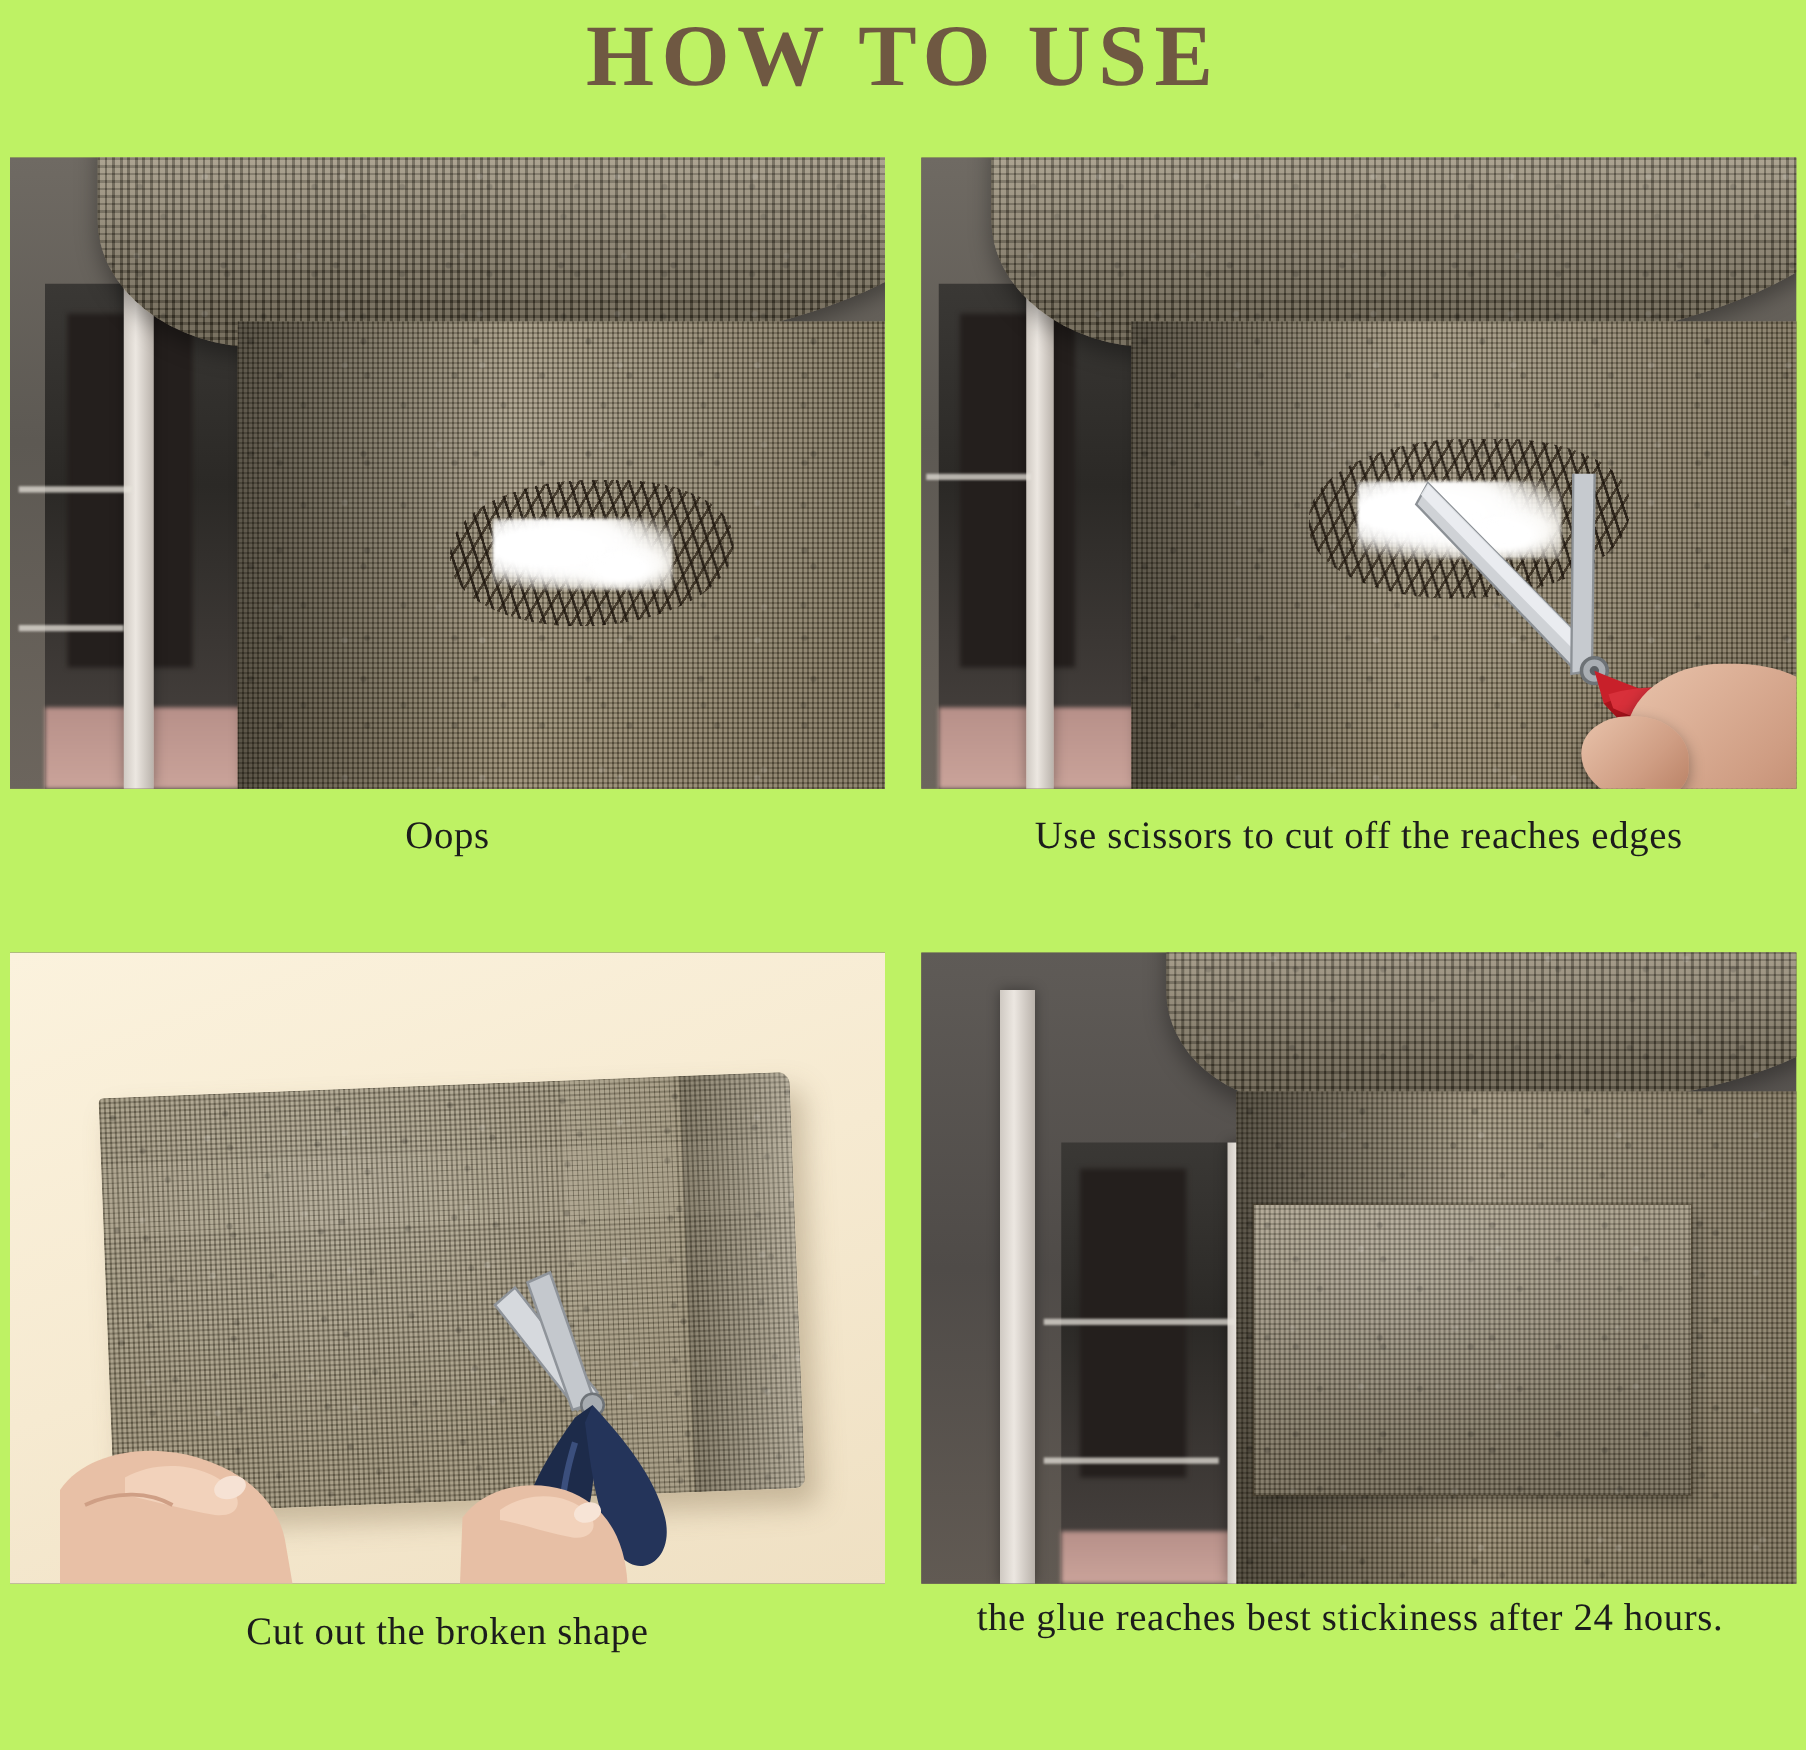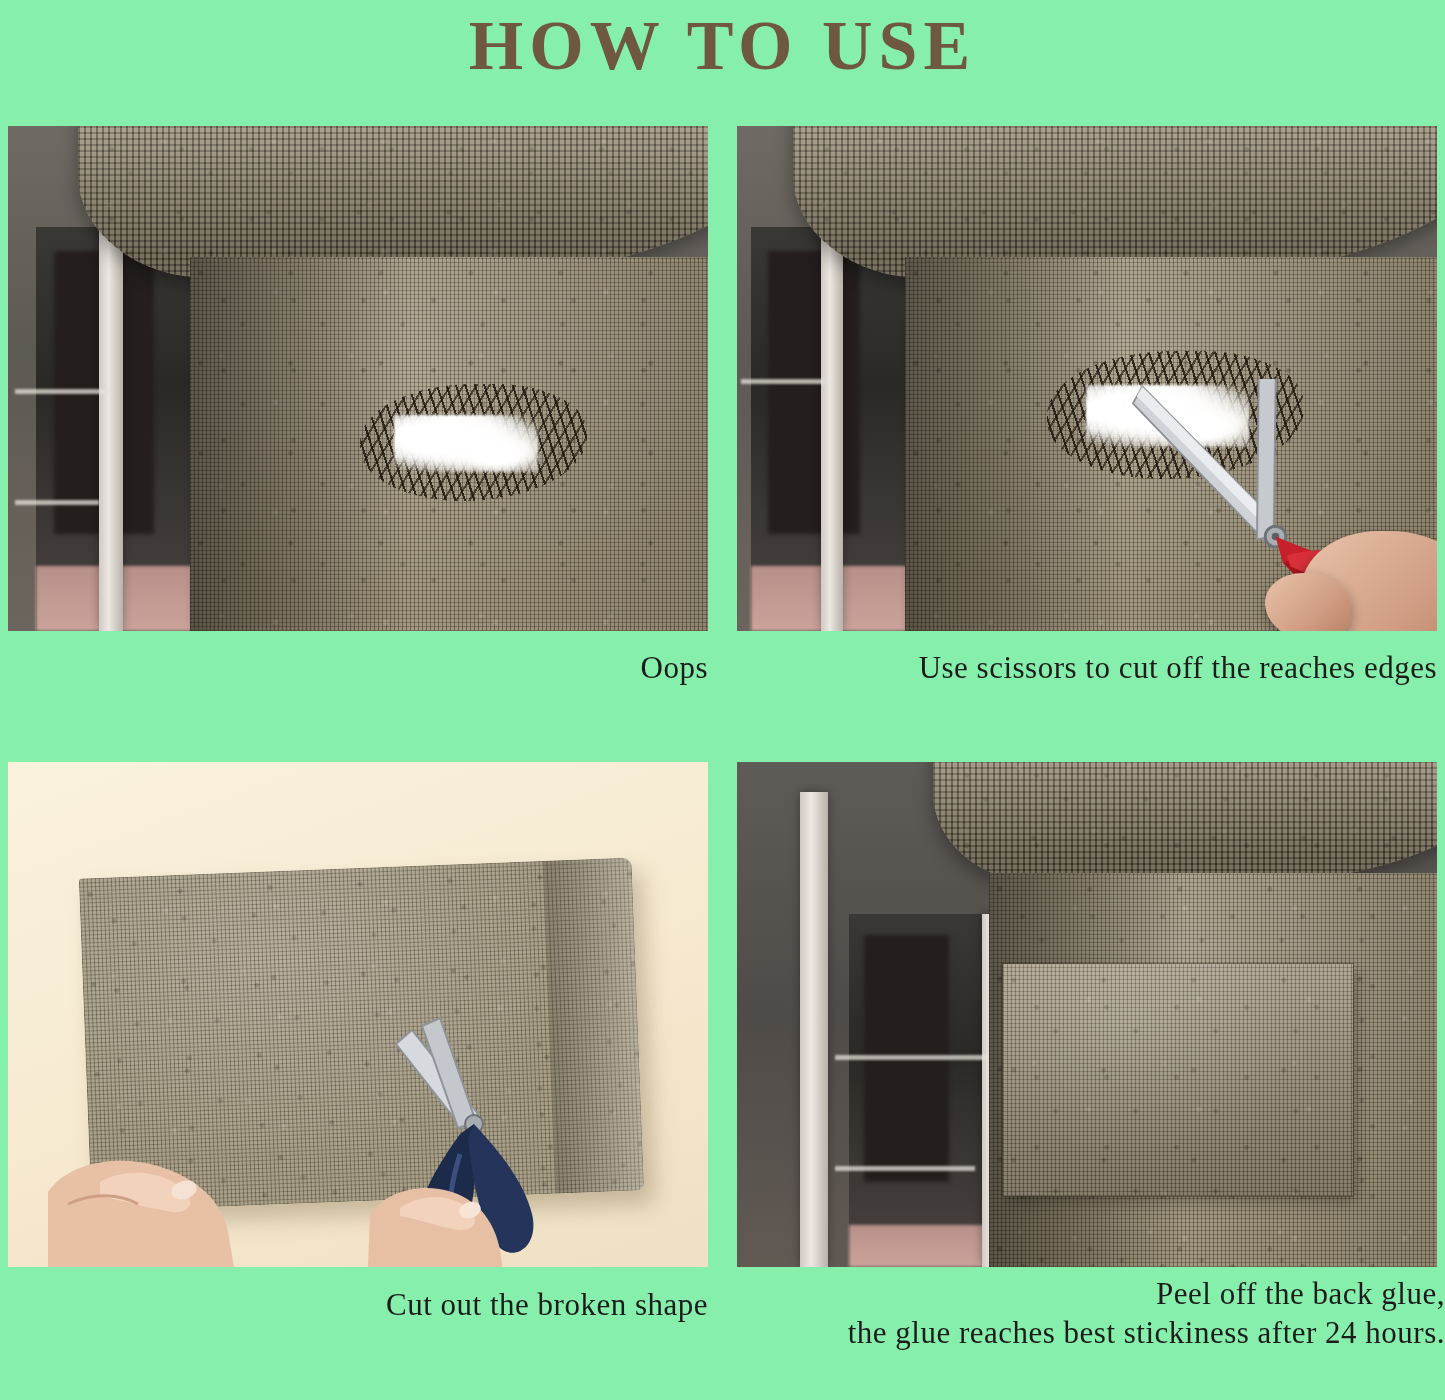--- a/index.html
+++ b/index.html
@@ -12,21 +12,21 @@
     width: 1445px;
     height: 1400px;
     font-family: "Liberation Serif", serif;
     overflow: hidden;
   }
 
   .page {
     position: relative;
     width: 1445px;
     height: 1400px;
-    background: #86efac;
+    background: #bef264;
   }
 
   
   .title {
     position: absolute;
     top: 0;
     left: 0;
     width: 1445px;
     height: 92px;
     display: flex;
@@ -71,21 +71,21 @@
     color: #1c1c1c;
     font-family: "Liberation Serif", serif;
     font-size: 31px;
     line-height: 1.26;
     letter-spacing: 0.5px;
   }
   .caption.c-tl { left: 8px;   top: 556px;  width: 700px; }
   .caption.c-tr { left: 737px; top: 556px;  width: 700px; }
   .caption.c-bl { left: 8px;   top: 1193px; width: 700px; }
   .caption.c-br { left: 715px; top: 1182px; width: 730px; }
-  .caption .line { display: block; white-space: pre; text-align: right; }
+  .caption .line { display: block; white-space: pre; }
 
   
 
   
   .weave {
     position: absolute;
     inset: 0;
     background-color: #8a7c5e;
     background-image:
       repeating-linear-gradient(90deg, rgba(0,0,0,.22) 0 1.5px, rgba(255,255,255,.12) 1.5px 4px),
@@ -447,18 +447,17 @@
 
         <div class="patch-on-sofa">
           <div class="weave" style="background-color:#8d8064;"></div>
           <div class="grain"></div>
           <div class="shade-h" style="background:linear-gradient(180deg,rgba(255,255,255,.12),rgba(0,0,0,.2));"></div>
         </div>
       </div>
     </div>
 
     <div class="caption c-br">
-      <span class="line">Peel off the back glue,</span>
       <span class="line">the glue reaches best stickiness after 24 hours.</span>
     </div>
 
   </div>
 </div>
 
 </body></html>

